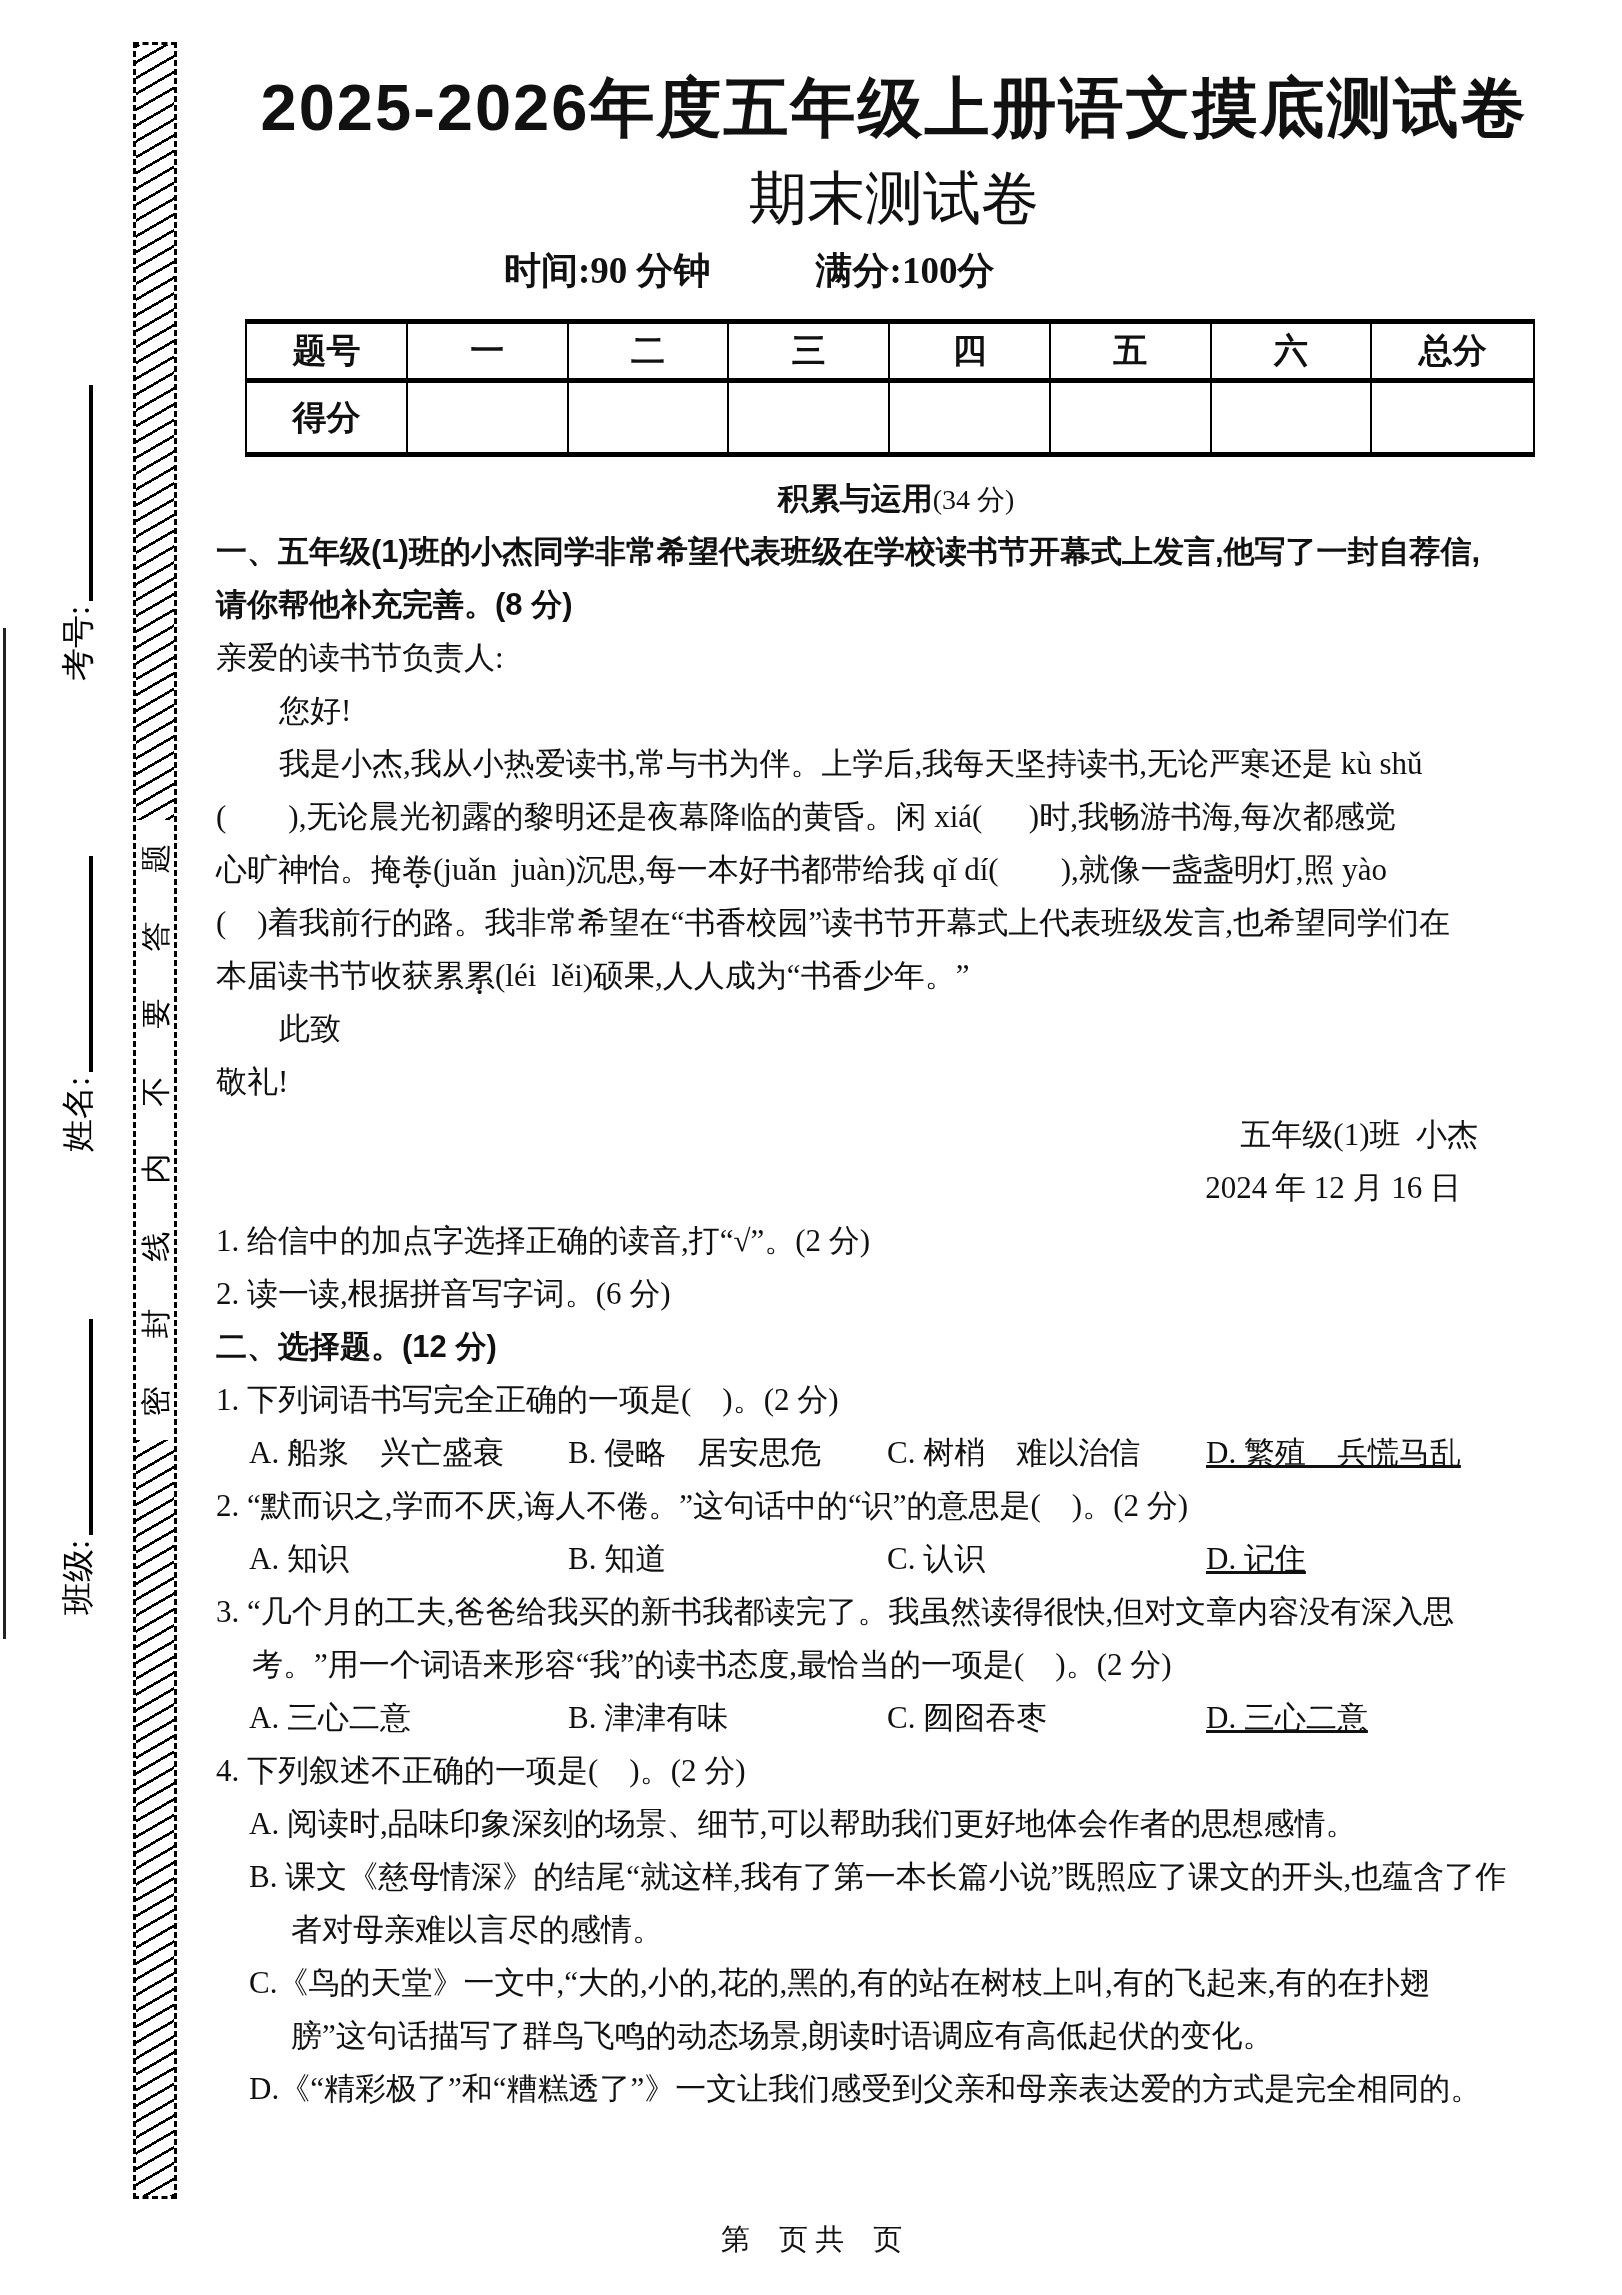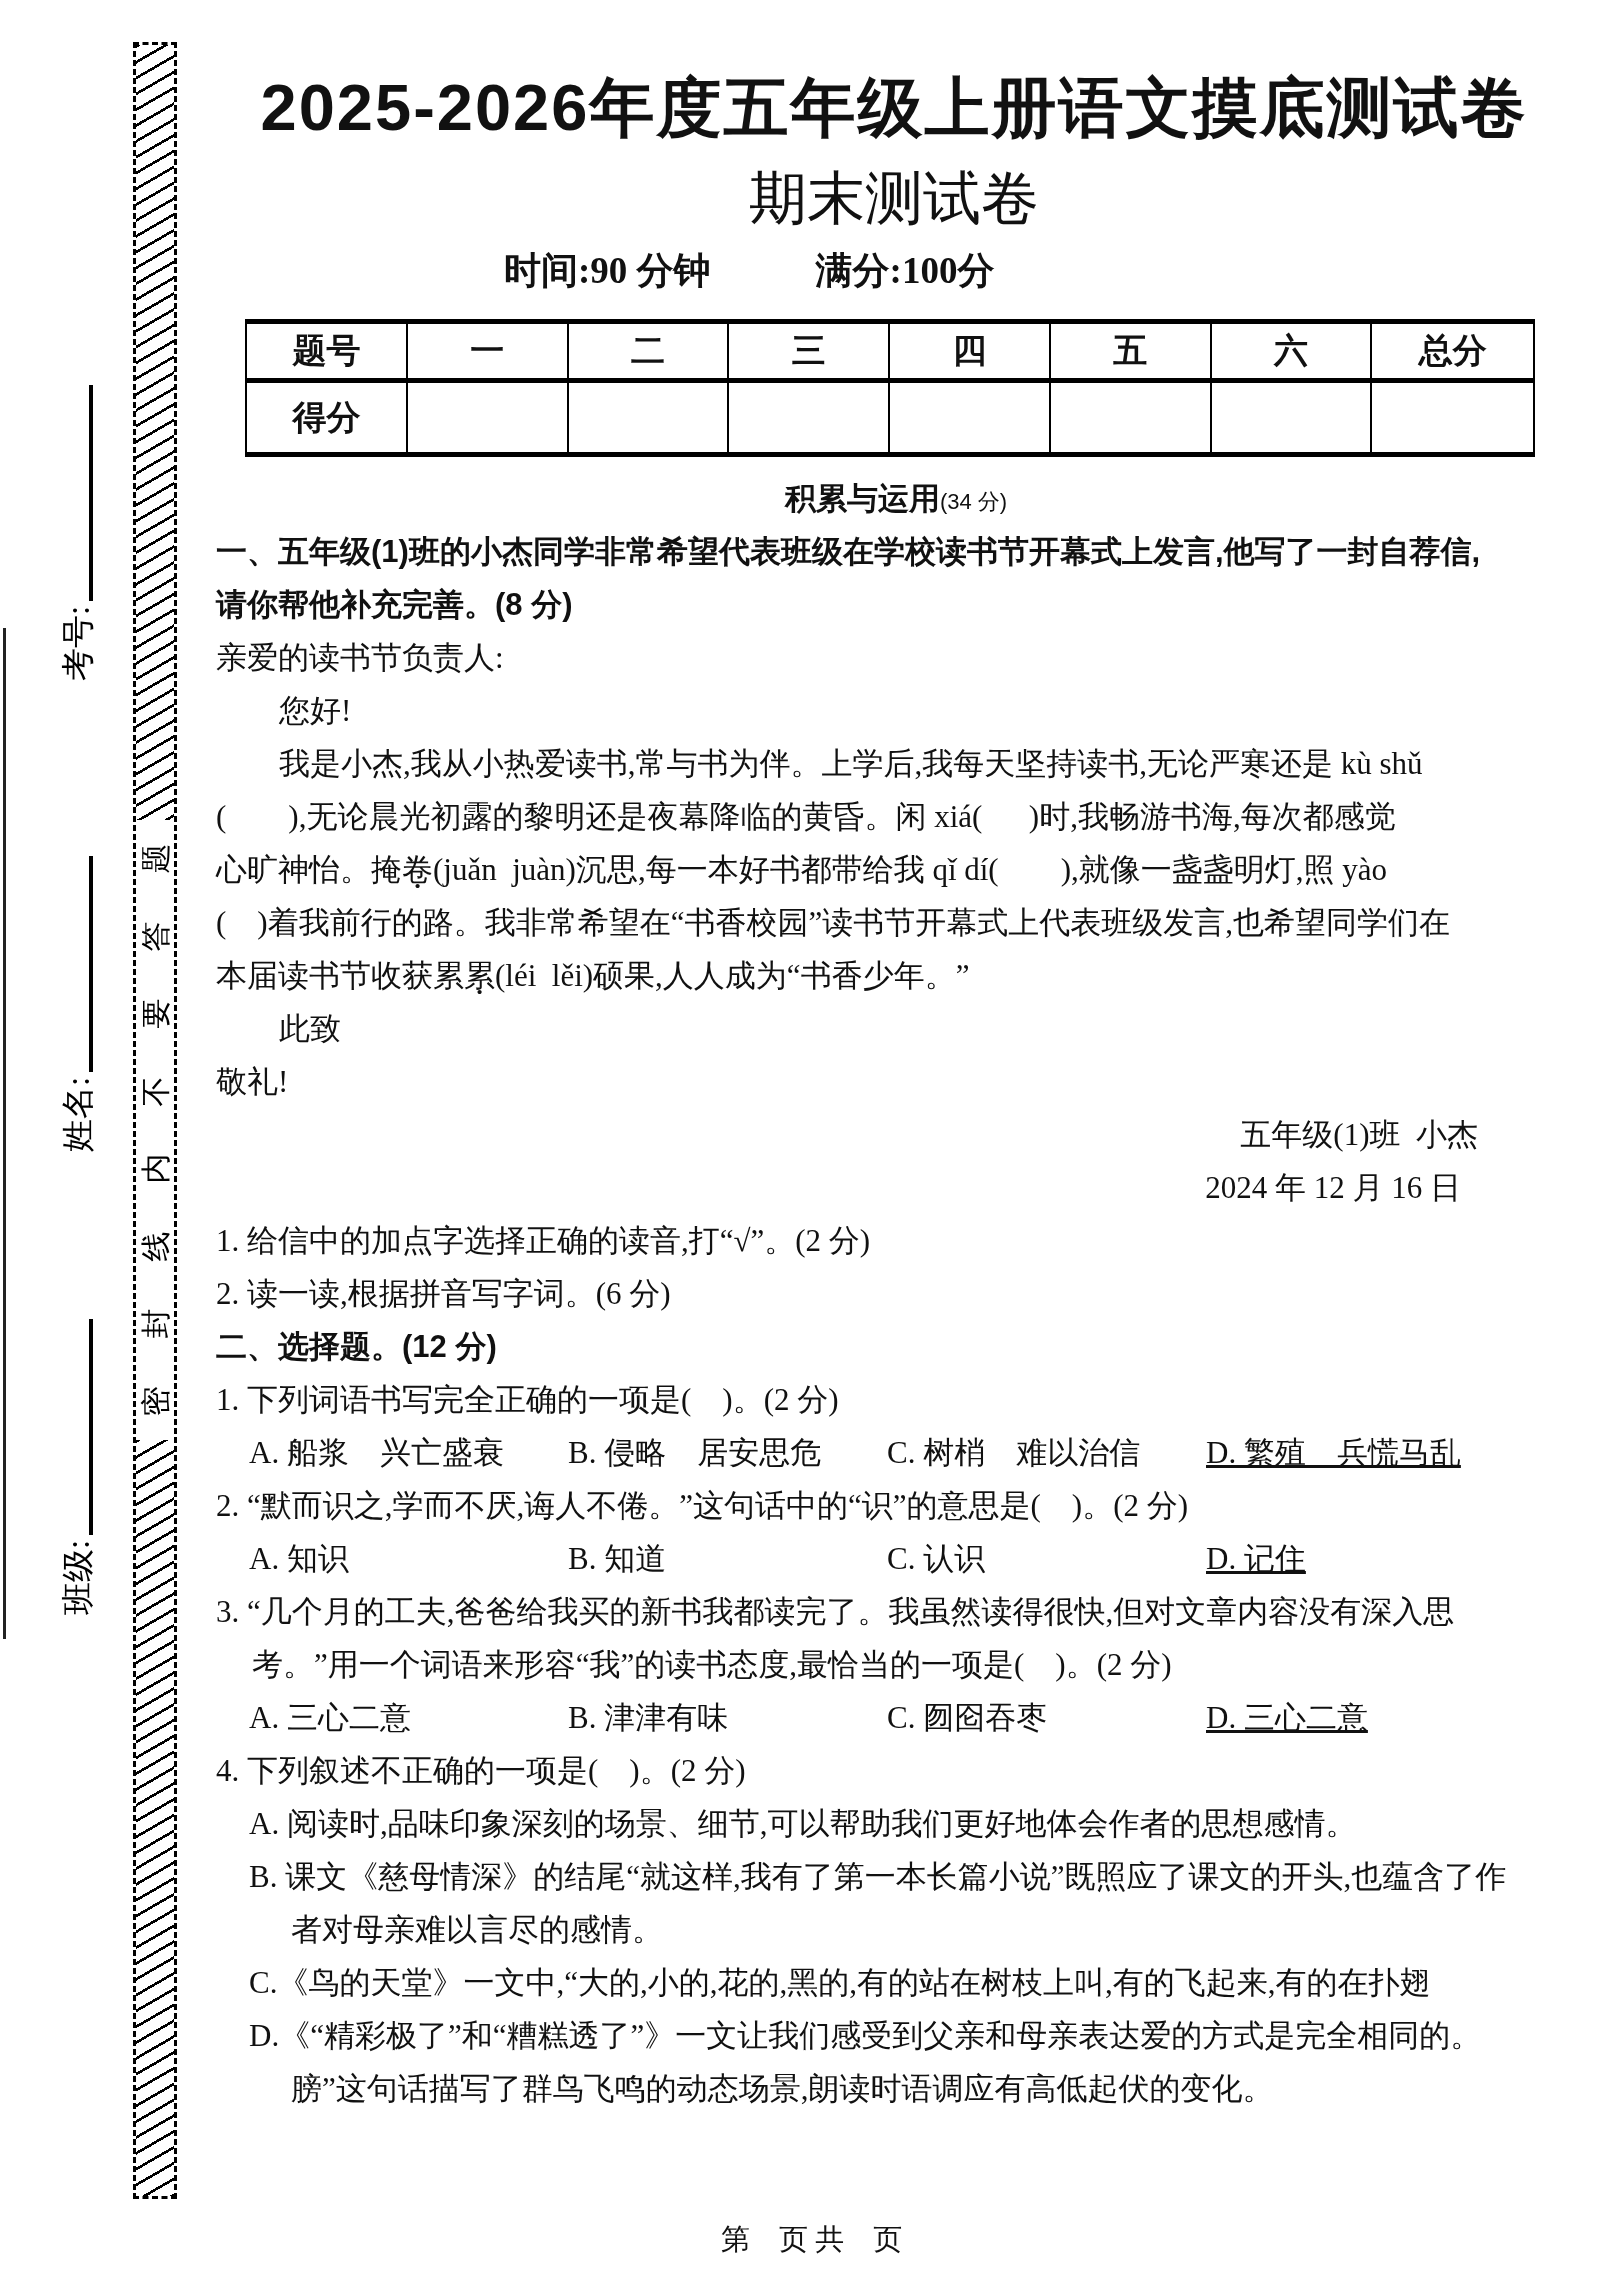--- a/index.html
+++ b/index.html
@@ -42,21 +42,21 @@
   .content{position:absolute;left:216px;top:472px;width:1360px;}
   .ln{height:53px;line-height:53px;font-size:31px;white-space:pre;}
   .center{text-align:center;}
   .bold{font-family:"Liberation Sans",sans-serif;font-weight:bold;}
   .ind2{padding-left:63px;}
   .ind1{padding-left:36px;}
   .indA{padding-left:33px;}
   .indCont{padding-left:75px;}
   .right-sig{text-align:right;padding-right:98px;}
   .right-date{text-align:right;padding-right:115px;}
-  .sec-score{font-family:Liberation Sans, sans-serif;font-size:22px;margin-top:44px;}
+  .sec-score{font-family:Liberation Serif, serif;font-size:28px;margin-top:44px;}
   .opt{display:inline-block;width:319px;}
   .opt:last-child{width:auto;text-decoration:underline;}
   .dot-char{position:relative;display:inline-block;}
   .dot-char::after{content:"\00B7";position:absolute;left:50%;bottom:-0.62em;
                    transform:translateX(-50%);font-weight:bold;font-size:26px;}
   
   .footer{position:absolute;left:0;top:2220px;width:1623px;text-align:center;
           font-size:29px;line-height:39px;}
 </style>
 </head>
@@ -135,20 +135,20 @@
     <div class="ln">2. “默而识之,学而不厌,诲人不倦。”这句话中的“识”的意思是(    )。(2 分)</div>
     <div class="ln indA"><span class="opt">A. 知识</span><span class="opt">B. 知道</span><span class="opt">C. 认识</span><span class="opt">D. 记住</span></div>
     <div class="ln">3. “几个月的工夫,爸爸给我买的新书我都读完了。我虽然读得很快,但对文章内容没有深入思</div>
     <div class="ln ind1">考。”用一个词语来形容“我”的读书态度,最恰当的一项是(    )。(2 分)</div>
     <div class="ln indA"><span class="opt">A. 三心二意</span><span class="opt">B. 津津有味</span><span class="opt">C. 囫囵吞枣</span><span class="opt">D. 三心二意</span></div>
     <div class="ln">4. 下列叙述不正确的一项是(    )。(2 分)</div>
     <div class="ln indA">A. 阅读时,品味印象深刻的场景、细节,可以帮助我们更好地体会作者的思想感情。</div>
     <div class="ln indA">B. 课文《慈母情深》的结尾“就这样,我有了第一本长篇小说”既照应了课文的开头,也蕴含了作</div>
     <div class="ln indCont">者对母亲难以言尽的感情。</div>
     <div class="ln indA">C.《鸟的天堂》一文中,“大的,小的,花的,黑的,有的站在树枝上叫,有的飞起来,有的在扑翅</div>
+    <div class="ln indCont">膀”这句话描写了群鸟飞鸣的动态场景,朗读时语调应有高低起伏的变化。</div>
     <div class="ln indA">D.《“精彩极了”和“糟糕透了”》一文让我们感受到父亲和母亲表达爱的方式是完全相同的。</div>
-    <div class="ln indCont">膀”这句话描写了群鸟飞鸣的动态场景,朗读时语调应有高低起伏的变化。</div>
   </div>
 
   <div class="footer">第　页 共　页</div>
 
 </div>
 
 
 </body></html>

